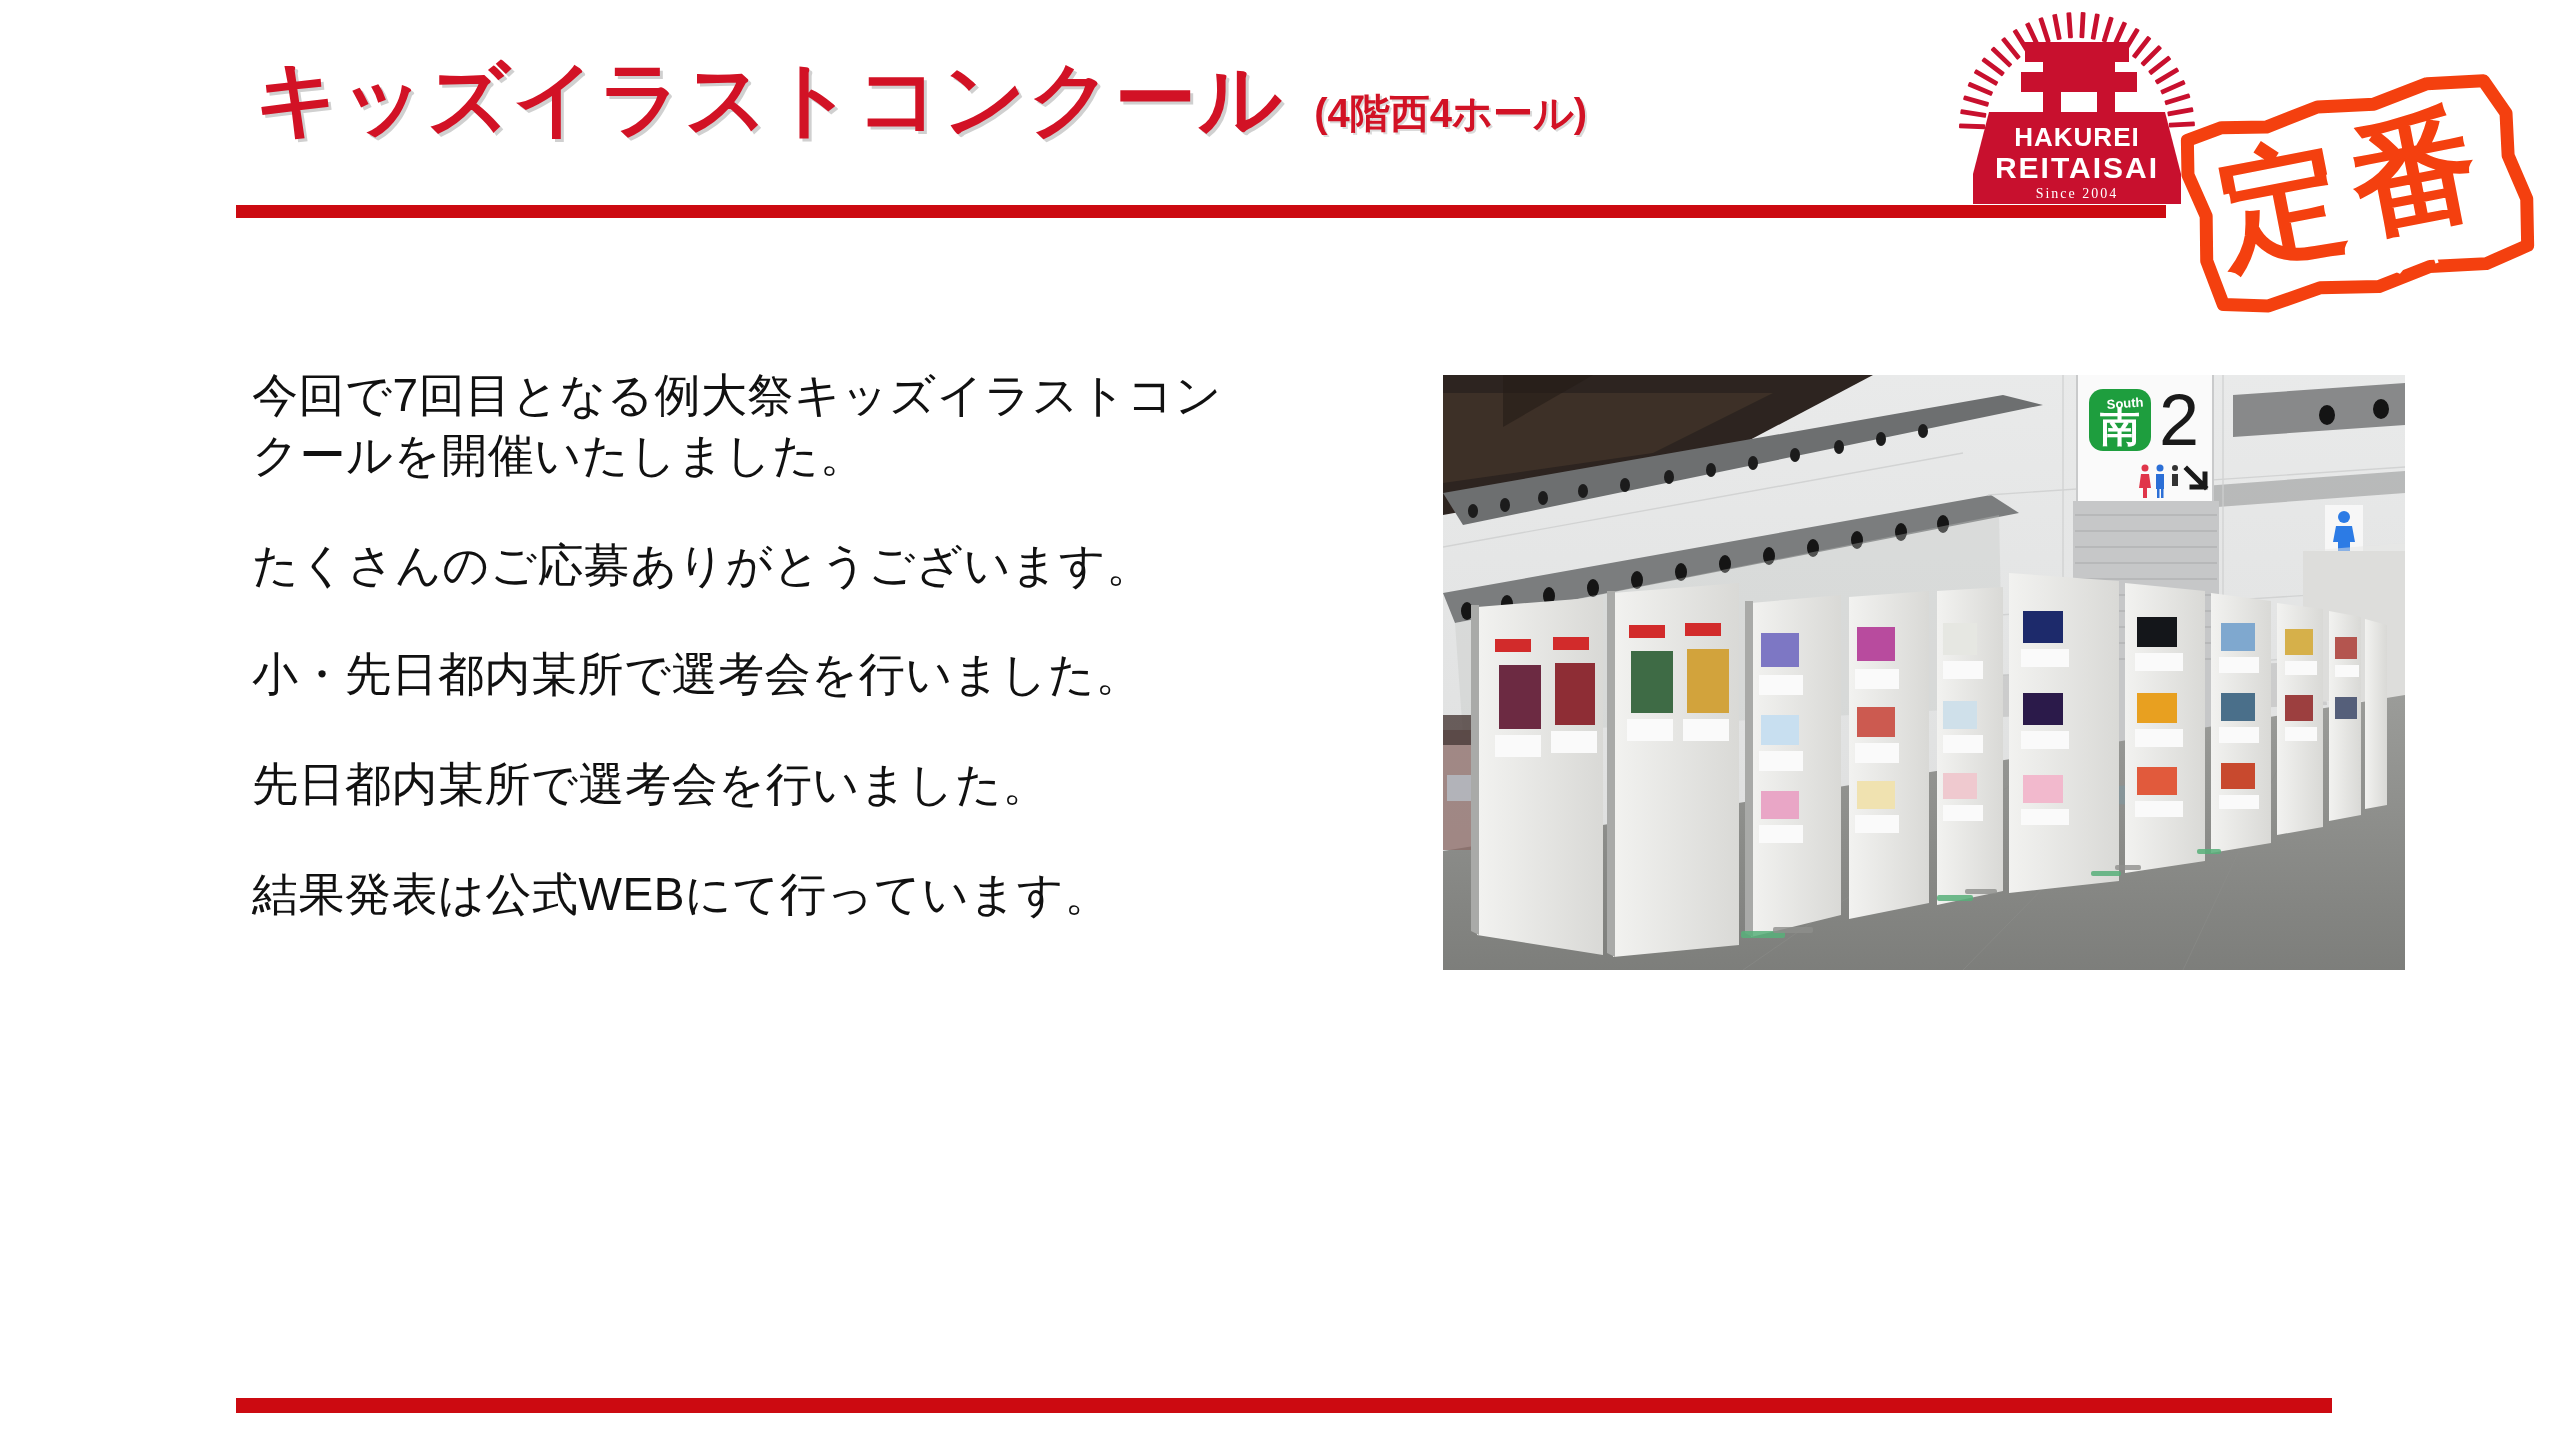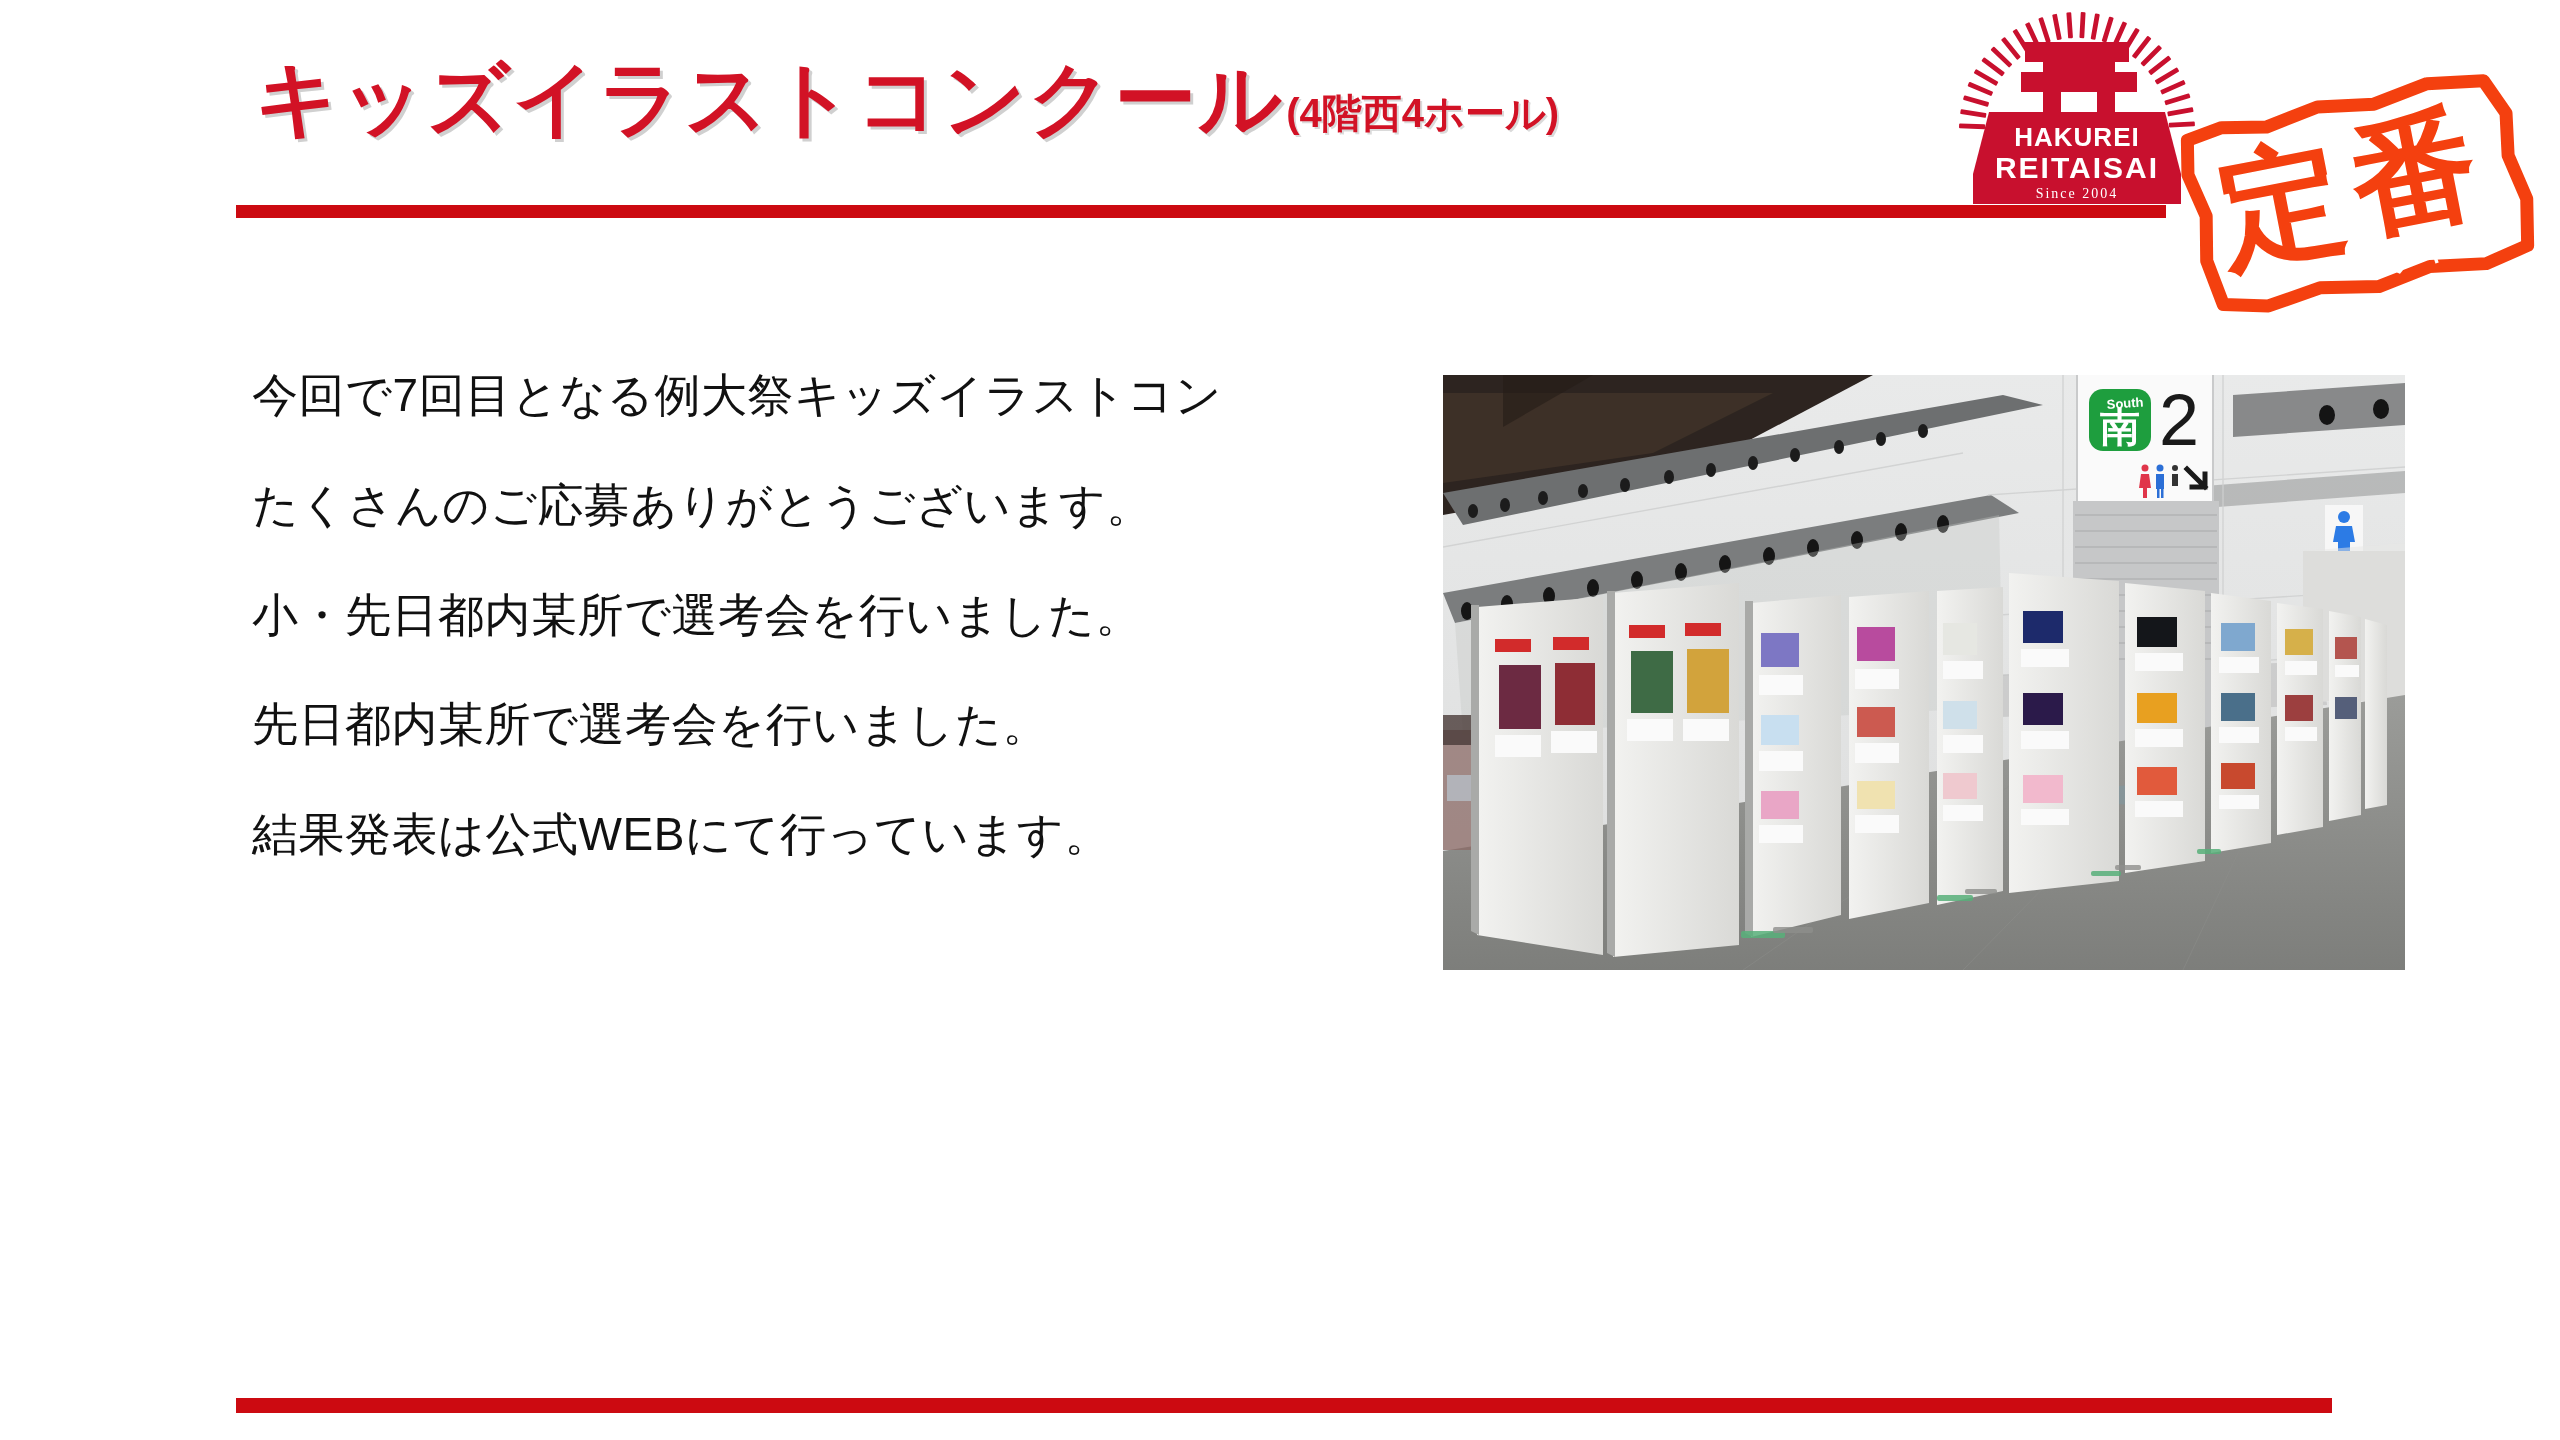--- a/index.html
+++ b/index.html
@@ -8,21 +8,21 @@
     width:2560px; height:1440px;
     background:#ffffff;
     font-family:"Liberation Sans","DejaVu Sans",sans-serif;
     overflow:hidden;
   }
   #slide{ position:relative; width:2560px; height:1440px; background:#fff; }
 
   
   .title-wrap{
     position:absolute; left:255px; top:58px;
-    display:flex; align-items:baseline; white-space:nowrap;
+    display:flex; align-items:baseline; white-space:nowrap;gap:28px;
   }
   .title-main{
     font-size:82px; font-weight:bold; color:#D21225;
     letter-spacing:2px; line-height:1;
     text-shadow:3px 3px 0 rgba(150,150,150,0.45);
   }
   .title-sub{
     font-size:40px; font-weight:bold; color:#D21225;
     letter-spacing:0px; line-height:1; margin-left:2px;
     text-shadow:2px 2px 0 rgba(150,150,150,0.35);
@@ -187,20 +187,21 @@
         <text x="96" y="152" text-anchor="middle" font-family="Liberation Sans, sans-serif" font-size="126" font-weight="bold">定</text>
         <text x="232" y="146" text-anchor="middle" font-family="Liberation Sans, sans-serif" font-size="126" font-weight="bold">番</text>
       </g>
       <text x="252" y="190" text-anchor="middle" font-family="Liberation Sans, sans-serif" font-size="30" font-weight="bold" fill="#ffffff" transform="rotate(-6 252 190)">テイバン</text>
     </svg>
   </div>
 
   <div class="body-text">
     <div class="para">
       <span class="ln">今回で7回目となる例大祭キッズイラストコン</span>
+      <span class="ln">クールを開催いたしました。</span>
     </div>
     <div class="para">
       <span class="ln">たくさんのご応募ありがとうございます。</span>
     </div>
     <div class="para">
       <span class="ln">小・先日都内某所で選考会を行いました。</span>
     </div>
     <div class="para">
       <span class="ln">先日都内某所で選考会を行いました。</span>
     </div>

